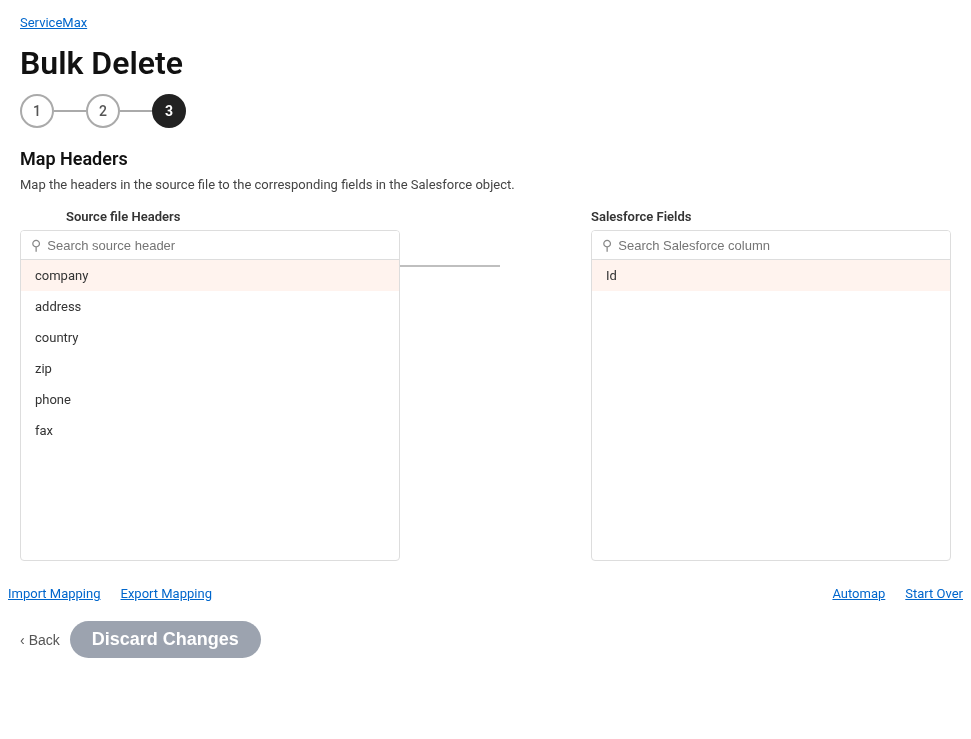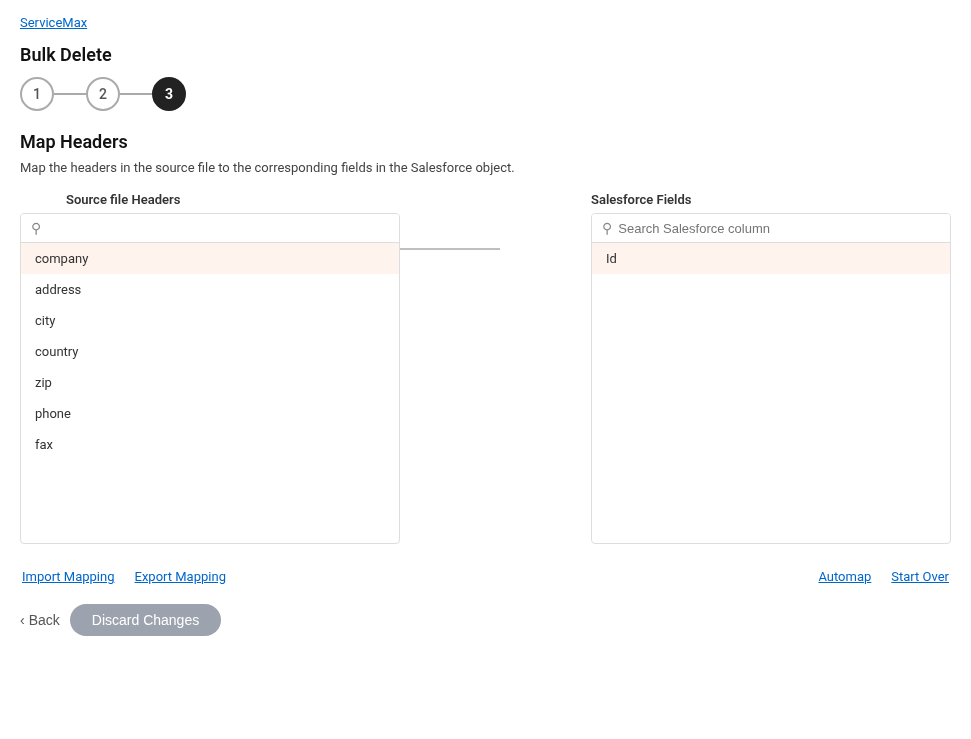--- a/index.html
+++ b/index.html
@@ -18,21 +18,21 @@
     .top-bar {
       padding: 14px 20px 6px 20px;
     }
     .breadcrumb-link {
       color: #0066cc;
       text-decoration: underline;
       cursor: pointer;
       font-size: 13px;
     }
     .page-title {
-      font-size: 18px;
+      font-size: 32px;
       font-weight: 600;
       padding: 8px 20px 12px 20px;
       color: #111;
     }
     .steps-row {
       display: flex;
       align-items: center;
       padding: 0 20px 20px 20px;
       gap: 0;
     }
@@ -107,21 +107,21 @@
       color: #333;
       cursor: pointer;
     }
     .list-item.selected {
       background: #fff3ee;
     }
     .bottom-bar {
       display: flex;
       justify-content: space-between;
       align-items: center;
-      padding: 10px 22px;
+      padding: 10px 8px;
       margin-top: 6px;
     }
     .bottom-bar-links {
       display: flex;
       gap: 20px;
     }
     .bottom-link {
       color: #0066cc;
       text-decoration: underline;
       cursor: pointer;
@@ -156,22 +156,22 @@
       font-size: 14px;
       font-weight: 600;
       cursor: pointer;
     }
     .discard-btn {
       background: #9ca3af;
       color: #fff;
       border: none;
       border-radius: 20px;
       padding: 8px 22px;
-      font-size: 14px;
-      font-weight: 400;
+      font-size: 18px;
+      font-weight: 700;
       cursor: pointer;
     }
     .panels-row {
       display: flex;
       padding: 0 20px;
       gap: 0;
       align-items: flex-start;
     }
     .panel-source {
       width: 380px;
@@ -220,25 +220,25 @@
   <div style="width:360px;">
     <span class="column-header-label">Salesforce Fields</span>
   </div>
 </div>
 
 <div class="panels-row">
 
   <div class="panel-source">
     <div class="search-box">
       <span class="search-icon">⚲</span>
+      <input class="search-input" type="text" placeholder="Search source header" style="">
     </div>
     <div class="list-area">
       <div class="list-item selected">company</div>
       <div class="list-item">address</div>
-      <div class="list-item">city</div>
       <div class="list-item">country</div>
       <div class="list-item">zip</div>
       <div class="list-item">phone</div>
       <div class="list-item">fax</div>
     </div>
   </div>
 
   <div class="connector-svg-wrapper">
     <svg width="100%" height="100%" style="position:absolute;top:0;left:0;">
 

